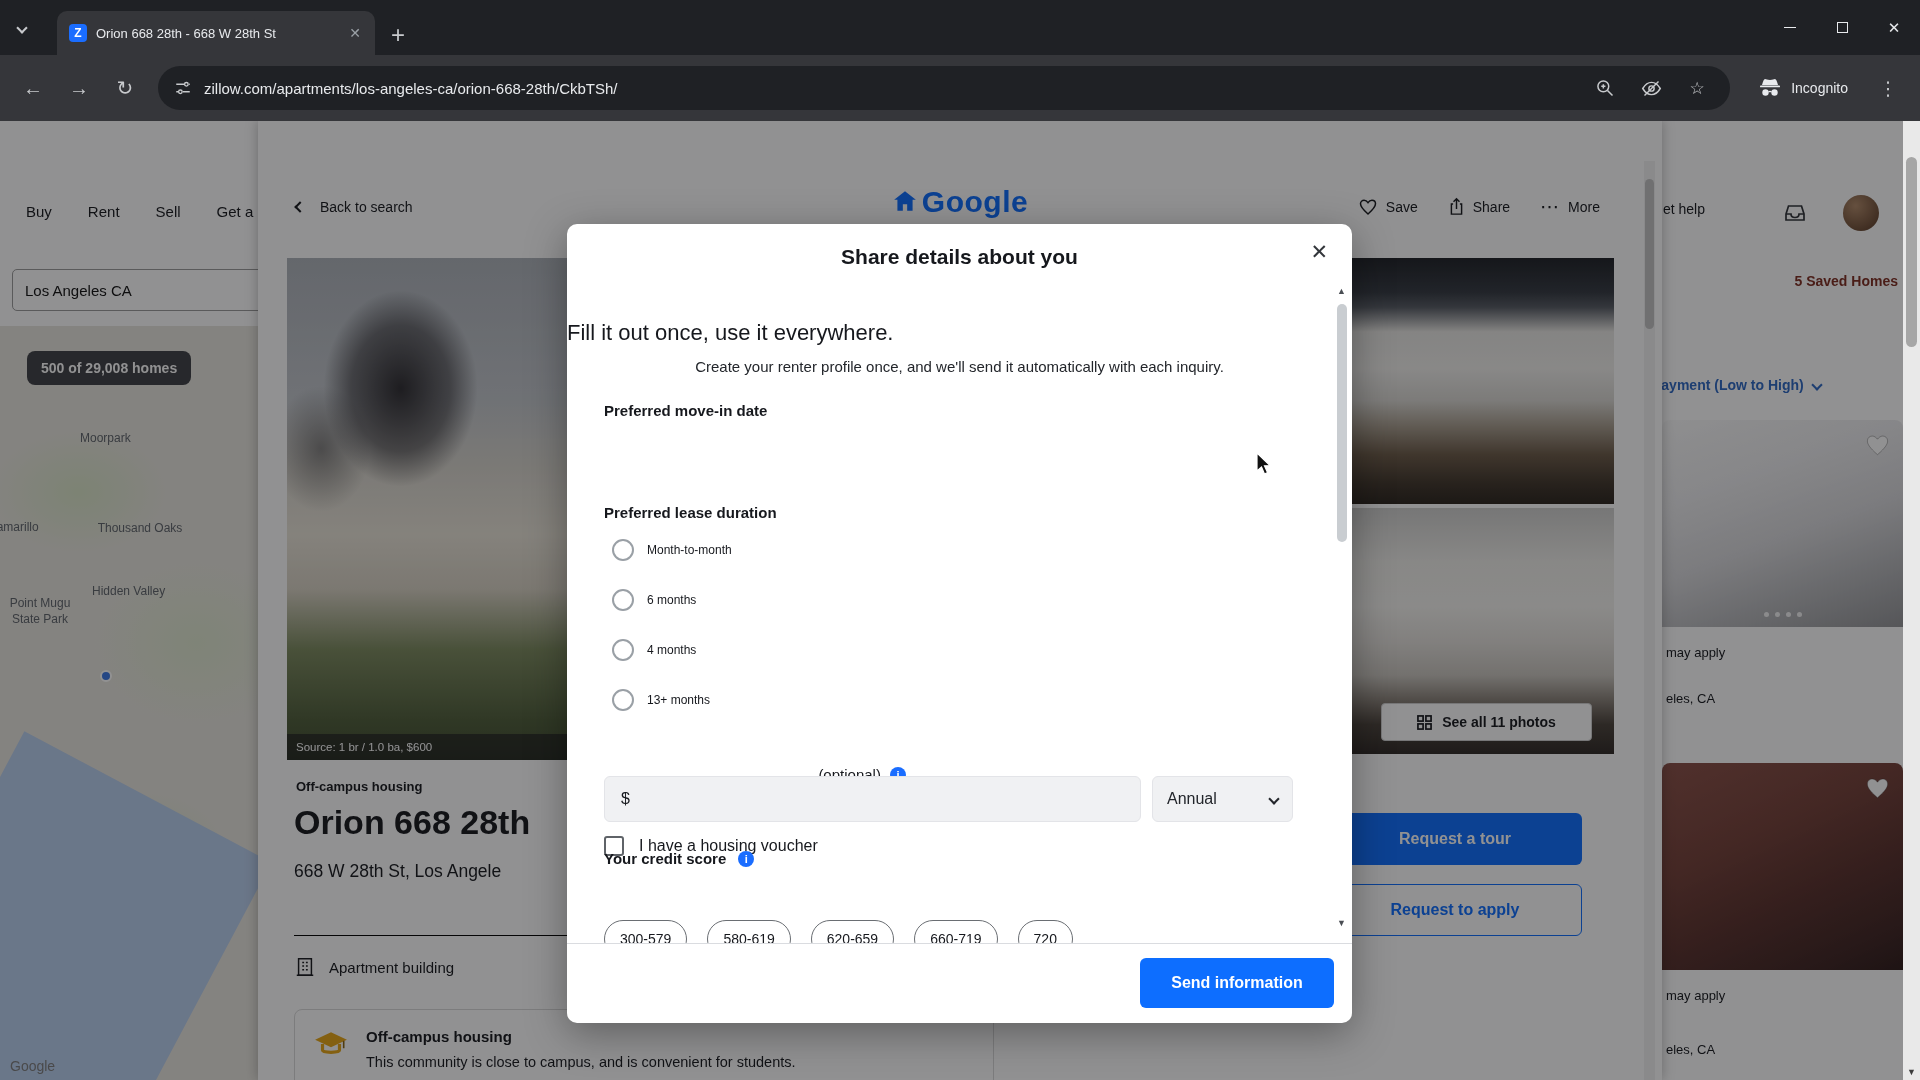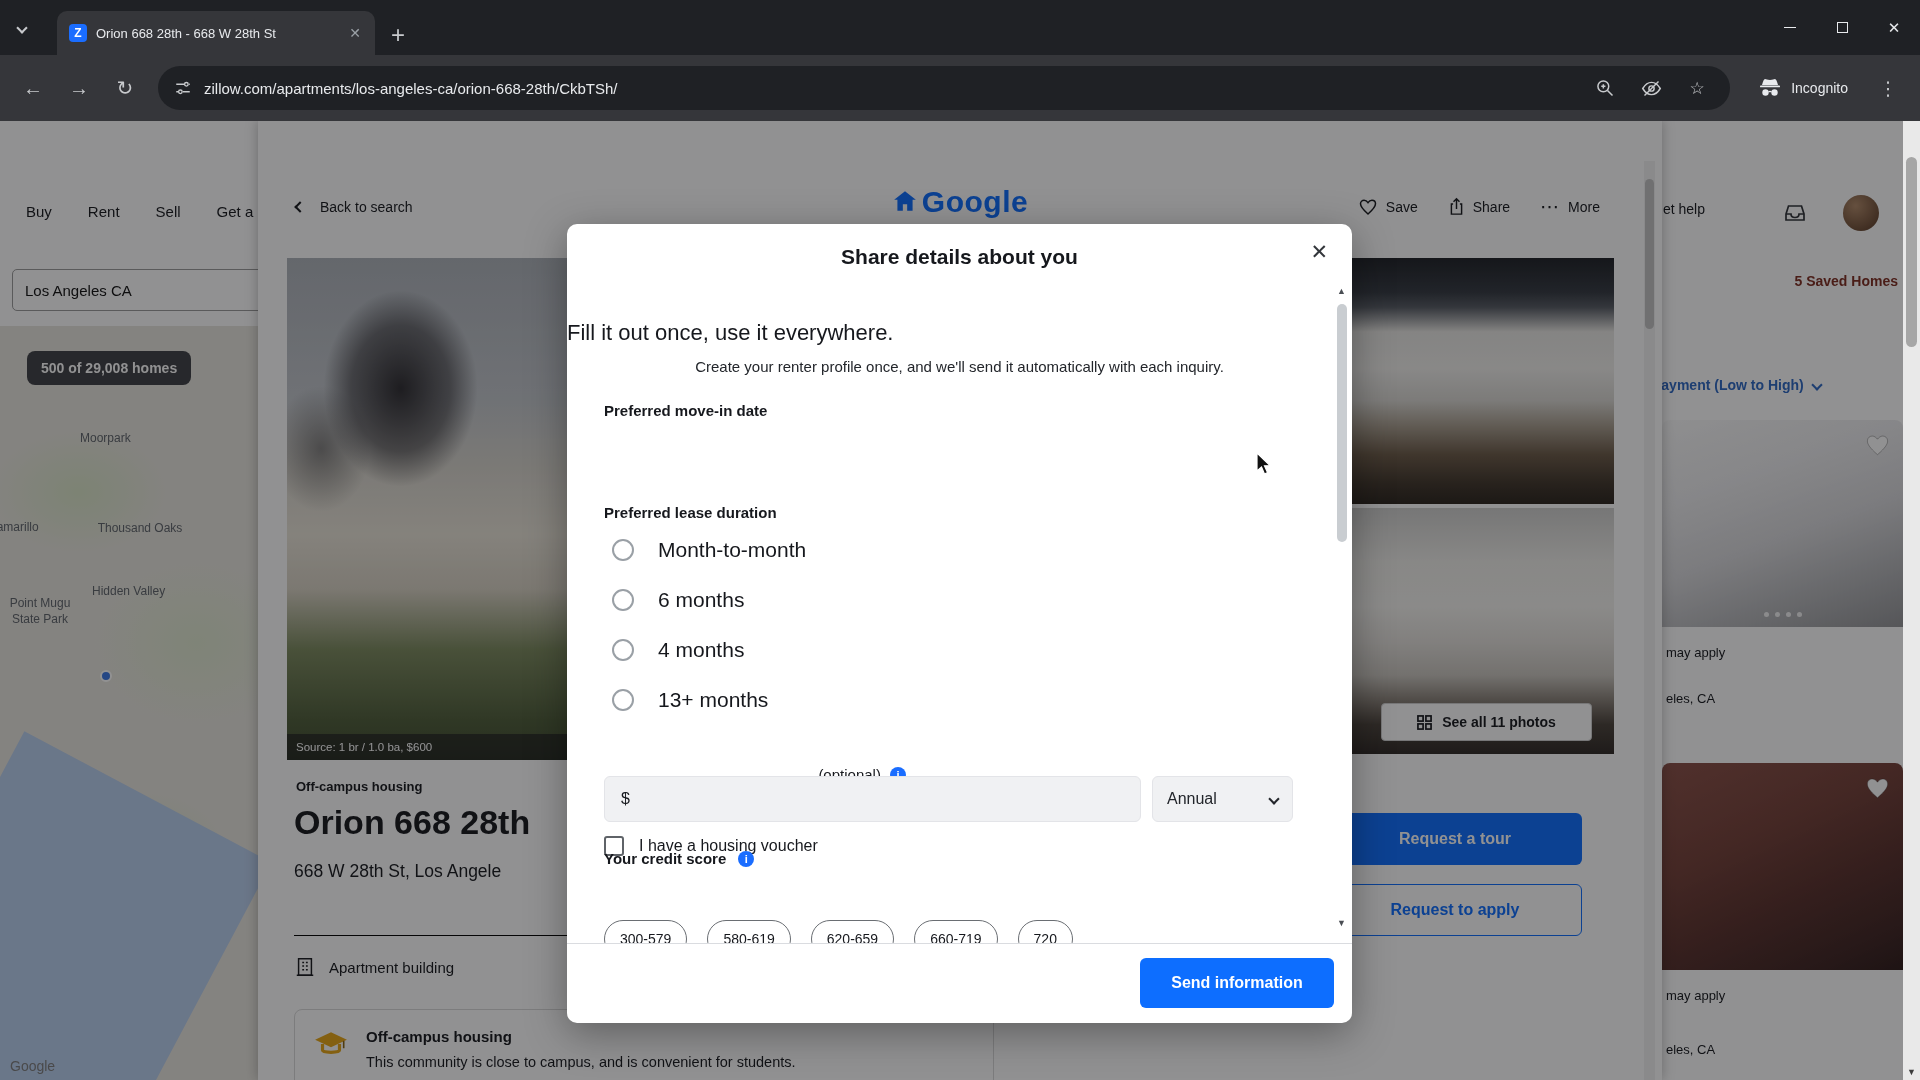--- a/index.html
+++ b/index.html
@@ -107,21 +107,21 @@
   
   .modal { position:absolute; left:567px; top:224px; width:785px; height:799px; background:#fff; border-radius:10px; box-shadow:0 10px 40px rgba(0,0,0,0.35); z-index:10; }
   .m-title { position:absolute; top:21px; left:0; right:0; text-align:center; font-size:21px; font-weight:bold; }
   .m-close { position:absolute; top:16px; right:24px; font-size:21px; color:#33363b; }
   .m-content { position:absolute; top:60px; left:0; right:0; height:659px; overflow:hidden; }
   .m-heading { position:absolute; top:36px; left:0; right:0; text-align:left; font-size:22px; font-weight:normal; }
   .m-sub { position:absolute; top:74px; left:0; right:0; text-align:center; font-size:15px; color:#23262b; }
   .f-label { position:absolute; left:37px; font-weight:bold; font-size:15px; }
   .date-input { position:absolute; left:37px; top:146px; width:689px; height:50px; border:2px solid #1a6dff; border-radius:6px; background:#fff; display:flex; align-items:center; padding:0 15px; }
   .date-ph { flex:1; border:none; outline:none; font-size:16px; color:#6a6e73; font-family:inherit; background:transparent; }
-  .radio-row { position:absolute; left:45px; display:flex; align-items:center; gap:24px; font-size:21px; height:26px; }
+  .radio-row { position:absolute; left:45px; display:flex; align-items:center; gap:13px; font-size:12px; height:26px; }
   .radio { width:22px; height:22px; border:2px solid #9aa0a6; border-radius:50%; background:#fff; flex:none; }
   .inc-label-row, .credit-row { position:absolute; left:37px; display:flex; gap:6px; align-items:center; font-size:15px; }
   .inc-label-row { top:466px; }
   .credit-row { top:566px; gap:9px; }
   .optional { font-weight:normal; }
   .info-ic { width:16px; height:16px; border-radius:50%; background:#1a6dff; color:#fff; font-size:11px; font-weight:bold; display:flex; align-items:center; justify-content:center; margin-left:3px; }
   .inc-input { position:absolute; left:37px; top:492px; width:537px; height:46px; background:#f0f1f3; border:1px solid #e3e4e8; border-radius:6px; display:flex; align-items:center; padding:0 16px; font-size:16px; }
   .inc-select { position:absolute; left:585px; top:492px; width:141px; height:46px; background:#f0f1f3; border:1px solid #e3e4e8; border-radius:6px; display:flex; align-items:center; justify-content:space-between; padding:0 14px; font-size:16px; color:#23262b; }
   .voucher-row { position:absolute; left:37px; top:549px; display:flex; gap:15px; align-items:center; font-size:16px; height:26px; }
   .checkbox { width:20px; height:20px; border:2px solid #5f6368; border-radius:3px; background:#fff; flex:none; }

